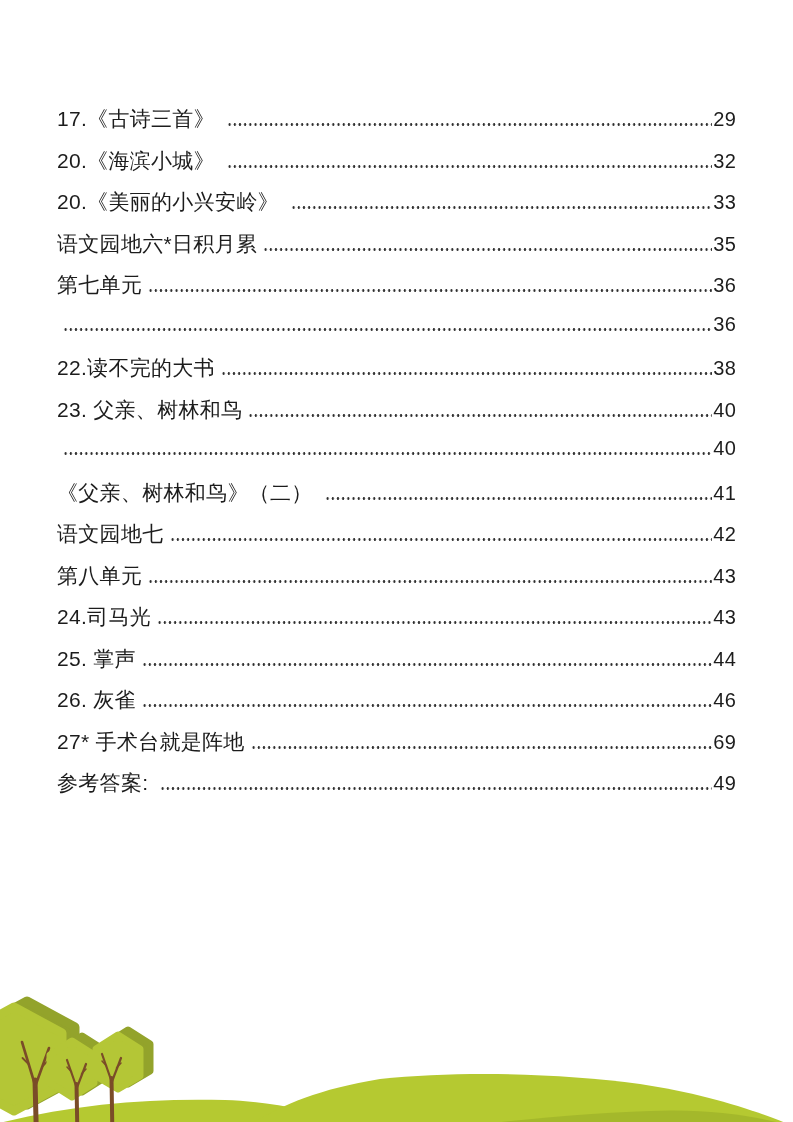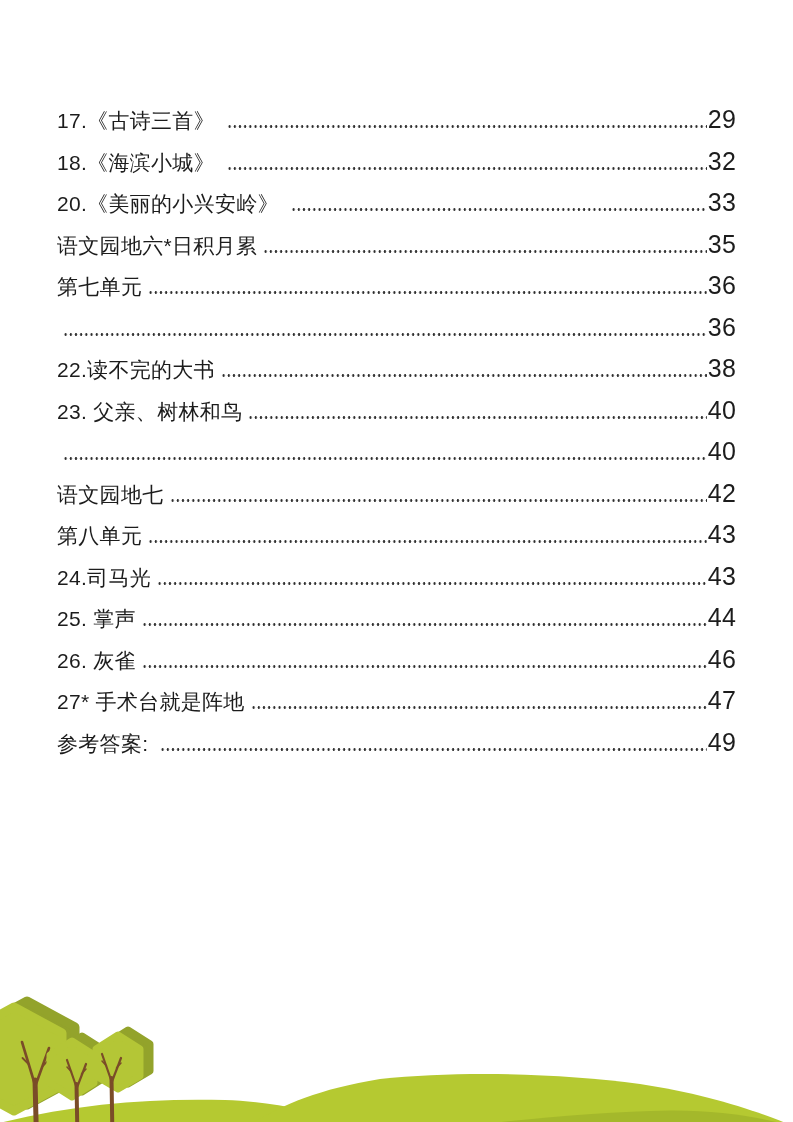--- a/index.html
+++ b/index.html
@@ -39,21 +39,21 @@
     height: 3px;
     margin-left: 6px;
     margin-right: 1px;
     background-image: radial-gradient(circle, #2d2d2d 1.05px, rgba(0,0,0,0) 1.4px);
     background-size: 5.2px 3px;
     background-position: left bottom;
     background-repeat: repeat-x;
   }
   .toc-page {
     flex: 0 0 auto;
-    font-size: 25px;
+    font-size: 20px;
     letter-spacing: 0.2px;
   }
   
   .footer-art {
     position: absolute;
     left: 0; bottom: 0;
     width: 793px; height: 165px;
     display: block;
   }
 </style>
@@ -62,21 +62,21 @@
 
 <div class="page">
 
   <div class="toc">
       <div class="toc-row">
       <span class="toc-title">17.《古诗三首》 </span>
       <span class="toc-dots"></span>
       <span class="toc-page">29</span>
     </div>
       <div class="toc-row">
-      <span class="toc-title">18.《海滨小城》 </span>
+      <span class="toc-title">20.《海滨小城》 </span>
       <span class="toc-dots"></span>
       <span class="toc-page">32</span>
     </div>
       <div class="toc-row">
       <span class="toc-title">20.《美丽的小兴安岭》 </span>
       <span class="toc-dots"></span>
       <span class="toc-page">33</span>
     </div>
       <div class="toc-row">
       <span class="toc-title">语文园地六*日积月累</span>
@@ -100,20 +100,25 @@
       <div class="toc-row">
       <span class="toc-title">23. 父亲、树林和鸟</span>
       <span class="toc-dots"></span>
       <span class="toc-page">40</span>
     </div>
       <div class="toc-row">
       <span class="toc-dots"></span>
       <span class="toc-page">40</span>
     </div>
       <div class="toc-row">
+      <span class="toc-title">《父亲、树林和鸟》（二） </span>
+      <span class="toc-dots"></span>
+      <span class="toc-page">41</span>
+    </div>
+      <div class="toc-row">
       <span class="toc-title">语文园地七</span>
       <span class="toc-dots"></span>
       <span class="toc-page">42</span>
     </div>
       <div class="toc-row">
       <span class="toc-title">第八单元</span>
       <span class="toc-dots"></span>
       <span class="toc-page">43</span>
     </div>
       <div class="toc-row">
@@ -127,21 +132,21 @@
       <span class="toc-page">44</span>
     </div>
       <div class="toc-row">
       <span class="toc-title">26. 灰雀</span>
       <span class="toc-dots"></span>
       <span class="toc-page">46</span>
     </div>
       <div class="toc-row">
       <span class="toc-title">27* 手术台就是阵地</span>
       <span class="toc-dots"></span>
-      <span class="toc-page">47</span>
+      <span class="toc-page">69</span>
     </div>
       <div class="toc-row">
       <span class="toc-title">参考答案: </span>
       <span class="toc-dots"></span>
       <span class="toc-page">49</span>
     </div>
     </div>
 
   <svg class="footer-art" viewBox="0 0 793 165" aria-hidden="true">
 

